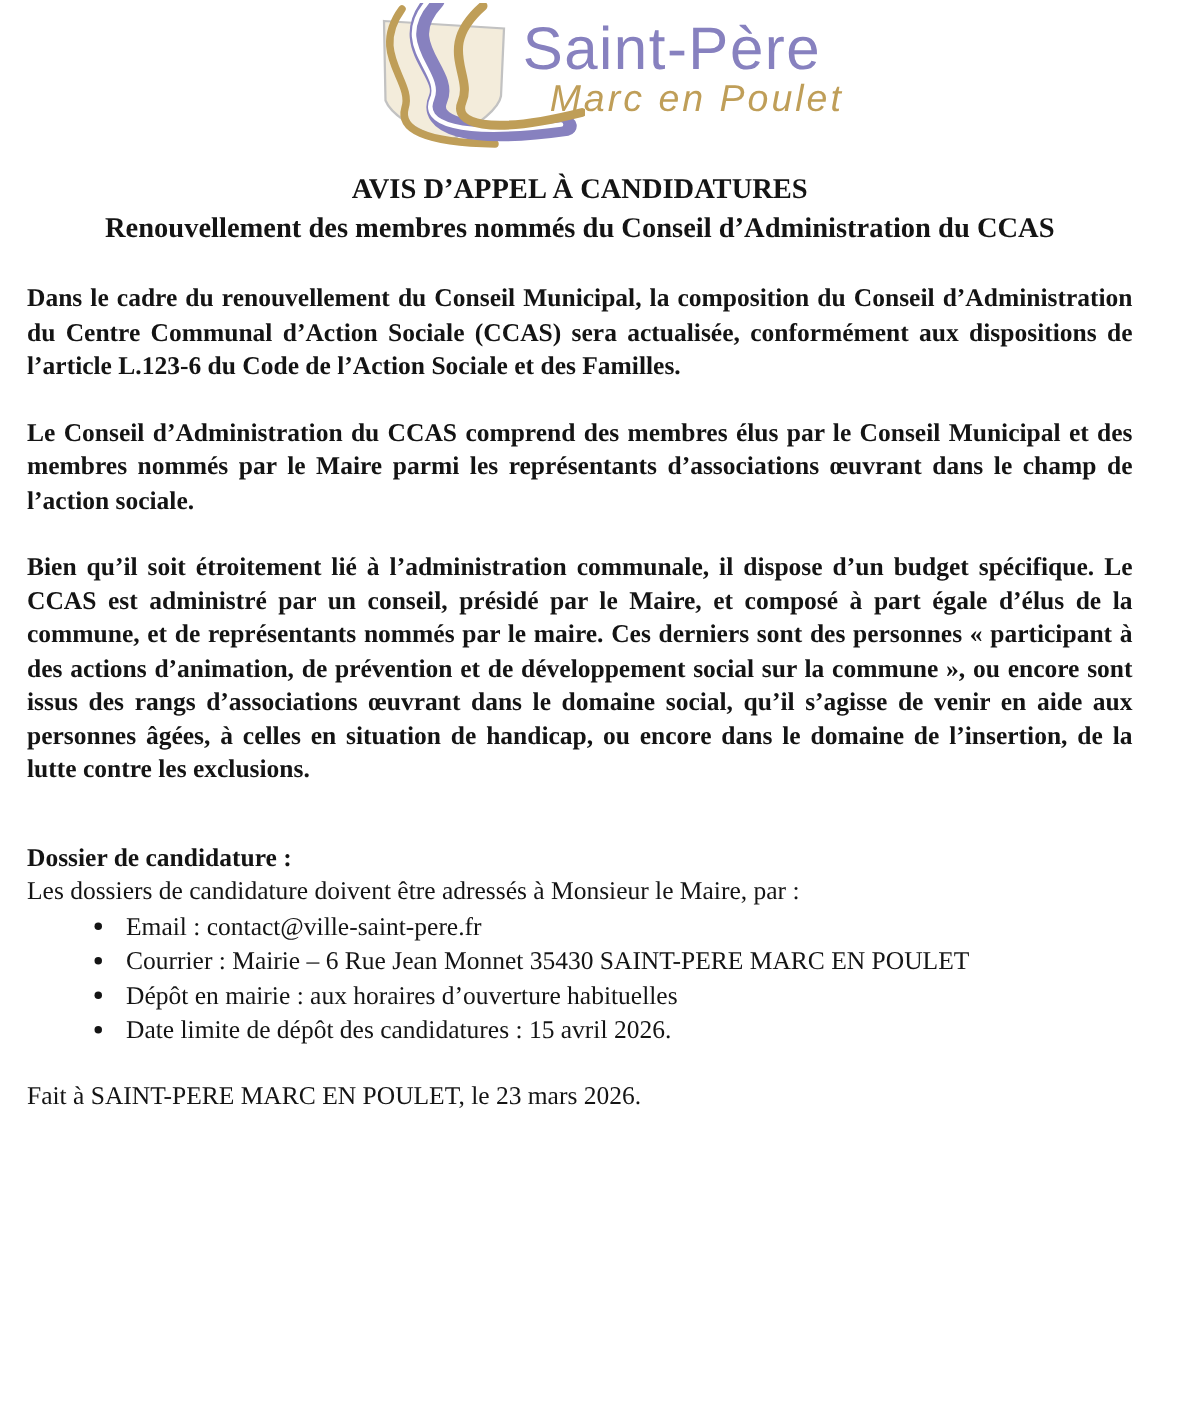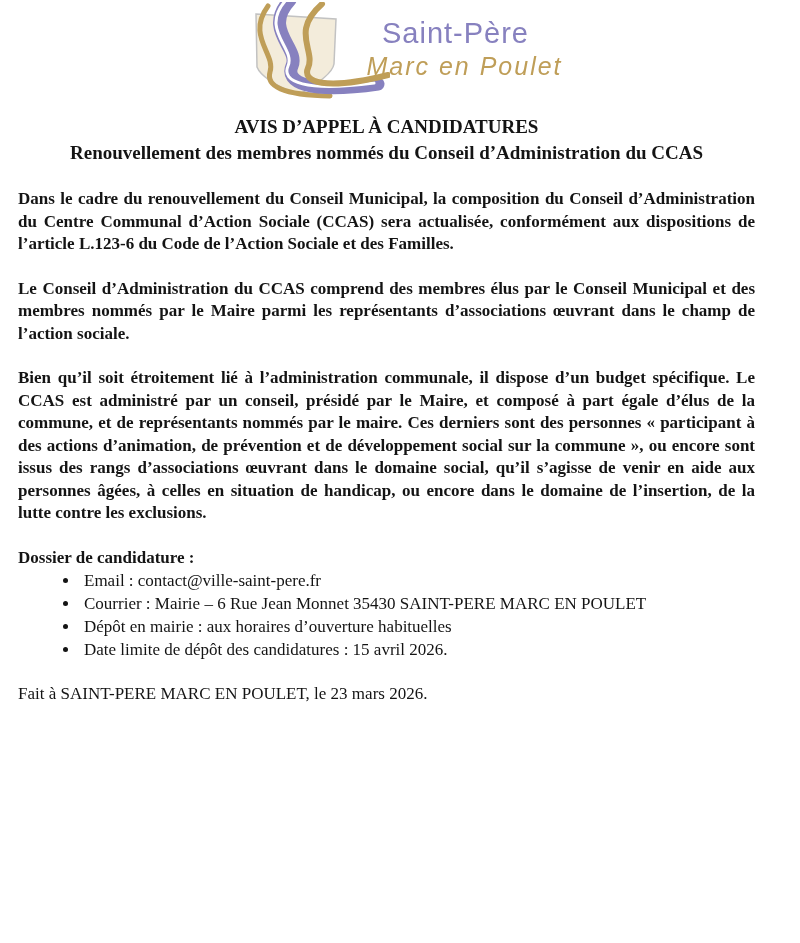--- a/index.html
+++ b/index.html
@@ -24,26 +24,25 @@
     height: 98px;
     padding-top: 2px;
   }
   .logo-emblem { flex: 0 0 auto; }
   .logo-text {
     margin-left: -42px;
     margin-top: 8px;
     font-family: "Liberation Sans", sans-serif;
   }
   .logo-title {
-    font-size: 29px;
+    font-size: 40px;
     line-height: 46px;
     letter-spacing: 1px;
     color: var(--purple, #8781bf);
     white-space: nowrap;
-    text-align: center;
   }
   .logo-sub {
     font-size: 25px;
     line-height: 26px;
     letter-spacing: 2px;
     margin-top: -3px;
     text-align: center;
     padding-left: 18px;
     color: var(--gold, #bf9e58);
     white-space: nowrap;
@@ -60,21 +59,21 @@
   }
 
   
   p.body-par {
     margin: 22px 0 0 0;
     text-align: justify;
     line-height: 22.5px;
     font-weight: bold;
   }
   .section-h {
-    margin-top: 22px;
+    margin-top: 36px;
     font-weight: bold;
     line-height: 22.5px;
   }
   .section-intro {
     margin: 0;
     line-height: 22.5px;
   }
   ul.doc-list {
     margin: 0;
     padding-left: 62px;
@@ -117,20 +116,21 @@
     <div>AVIS D’APPEL À CANDIDATURES</div>
     <div>Renouvellement des membres nommés du Conseil d’Administration du CCAS</div>
   </div>
 
   <p class="body-par">Dans le cadre du renouvellement du Conseil Municipal, la composition du Conseil d’Administration du Centre Communal d’Action Sociale (CCAS) sera actualisée, conformément aux dispositions de l’article L.123-6 du Code de l’Action Sociale et des Familles.</p>
   <p class="body-par">Le Conseil d’Administration du CCAS comprend des membres élus par le Conseil Municipal et des membres nommés par le Maire parmi les représentants d’associations œuvrant dans le champ de l’action sociale.</p>
   <p class="body-par">Bien qu’il soit étroitement lié à l’administration communale, il dispose d’un budget spécifique. Le CCAS est administré par un conseil, présidé par le Maire, et composé à part égale d’élus de la commune, et de représentants nommés par le maire. Ces derniers sont des personnes « participant à des actions d’animation, de prévention et de développement social sur la commune », ou encore sont issus des rangs d’associations œuvrant dans le domaine social, qu’il s’agisse de venir en aide aux personnes âgées, à celles en situation de handicap, ou encore dans le domaine de l’insertion, de la lutte contre les exclusions.</p>
 
   <div class="section-h">Dossier de candidature :</div>
 
+  <p class="section-intro">Les dossiers de candidature doivent être adressés à Monsieur le Maire, par :</p>
   <ul class="doc-list">
     <li>Email : contact@ville-saint-pere.fr</li>
     <li>Courrier : Mairie – 6 Rue Jean Monnet 35430 SAINT-PERE MARC EN POULET</li>
     <li>Dépôt en mairie : aux horaires d’ouverture habituelles</li>
     <li class="bold">Date limite de dépôt des candidatures : 15 avril 2026.</li>
   </ul>
 
   <p class="footer-par">Fait à SAINT-PERE MARC EN POULET, le 23 mars 2026.</p>
 
 </div>

